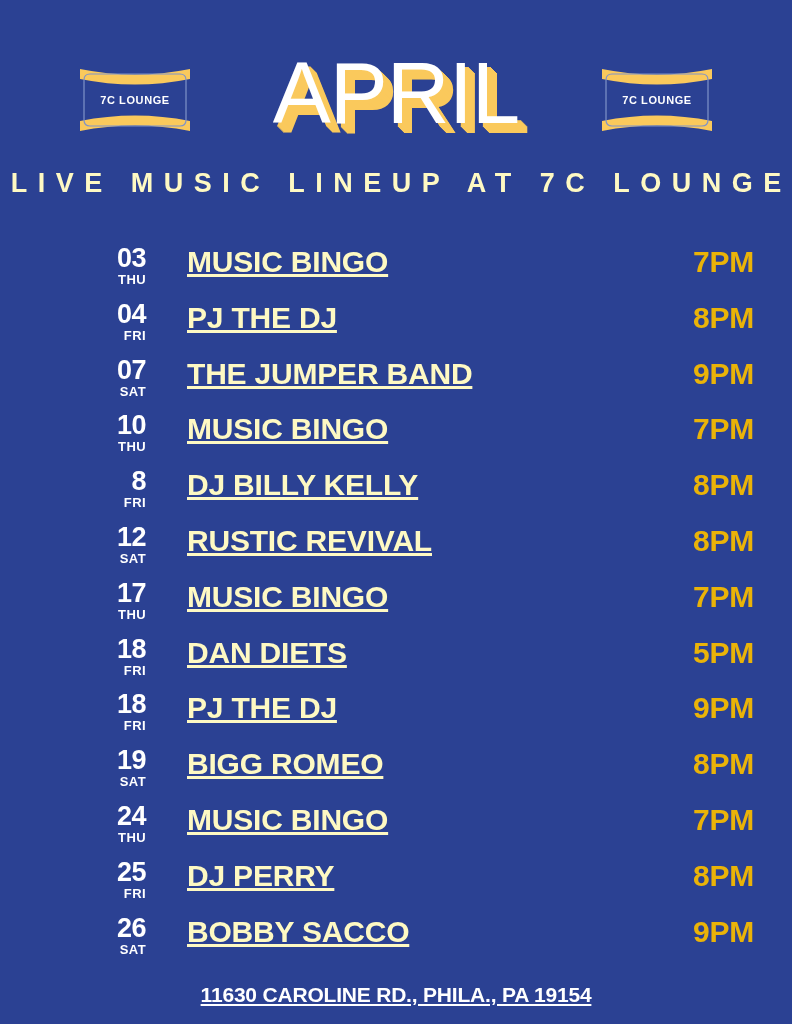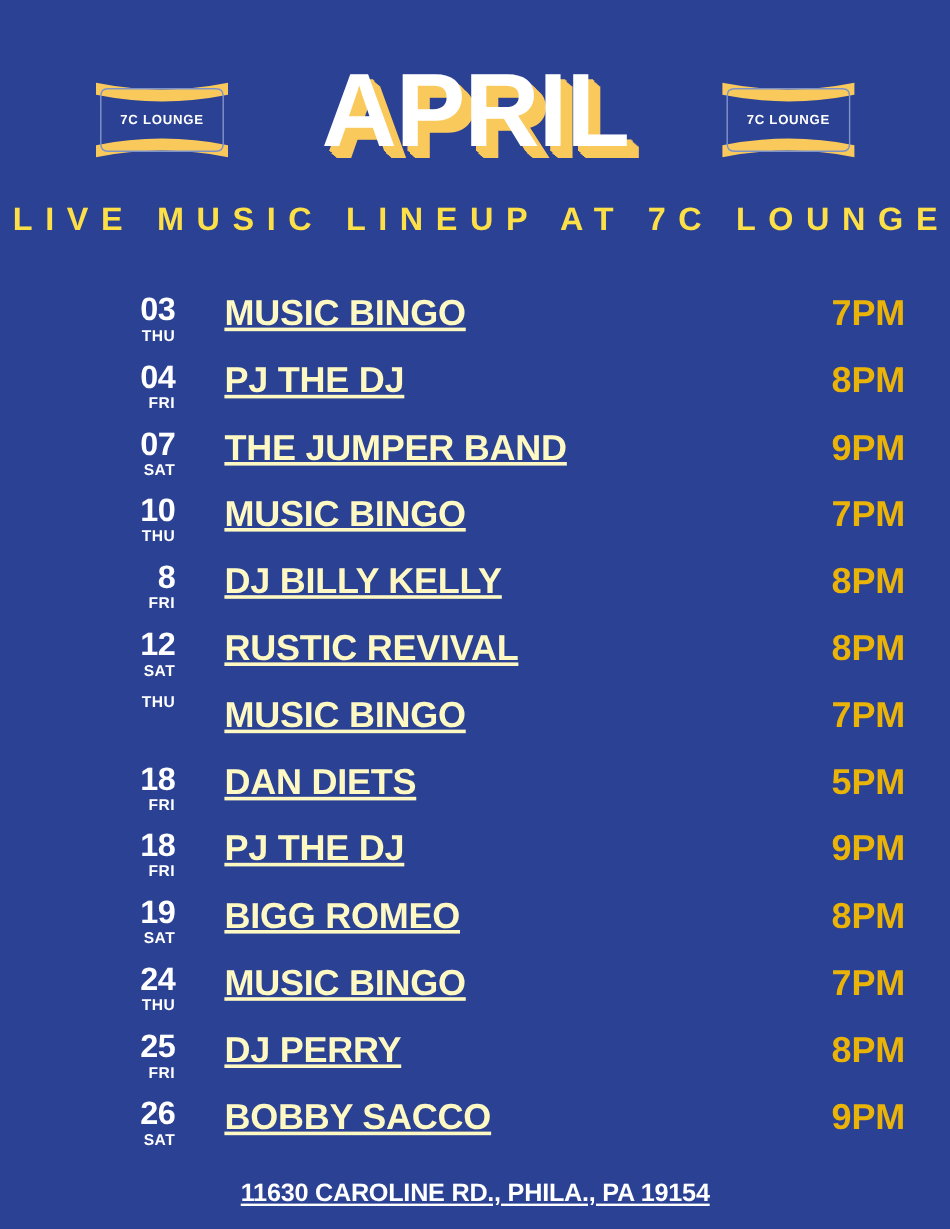--- a/index.html
+++ b/index.html
@@ -65,41 +65,41 @@
     position: absolute;
     left: 0;
     right: 0;
     top: 47px;
     text-align: center;
     height: 92px;
   }
   .month {
     display: inline-block;
     font-size: 87px;
-    font-weight: bold;
+    font-weight: normal;
     letter-spacing: -1px;
     color: #ffffff;
     line-height: 92px;
     text-shadow:
        4px 4px 0 #fac95c,
        5px 5px 0 #fac95c,
        6px 6px 0 #fac95c,
        7px 7px 0 #fac95c,
        8px 8px 0 #fac95c,
        9px 9px 0 #fac95c,
       10px 10px 0 #fac95c;
   }
 
   .subtitle {
     position: absolute;
     left: 0;
     right: 0;
     top: 168px;
     text-align: center;
-    color: #fde047;
+    color: #fef9c3;
     font-size: 27px;
     font-weight: bold;
     letter-spacing: 10.5px;
     text-indent: 10.5px;
     white-space: nowrap;
   }
 
   
   .schedule {
     position: absolute;
@@ -264,20 +264,21 @@
       <div class="date-cell">
         <span class="date-num">12</span>
         <span class="date-dow">SAT</span>
       </div>
       <div class="event-cell">RUSTIC REVIVAL</div>
       <div class="time-cell">8PM</div>
     </div>
 
     <div class="row">
       <div class="date-cell">
+        <span class="date-num">17</span>
         <span class="date-dow">THU</span>
       </div>
       <div class="event-cell">MUSIC BINGO</div>
       <div class="time-cell">7PM</div>
     </div>
 
     <div class="row">
       <div class="date-cell">
         <span class="date-num">18</span>
         <span class="date-dow">FRI</span>

